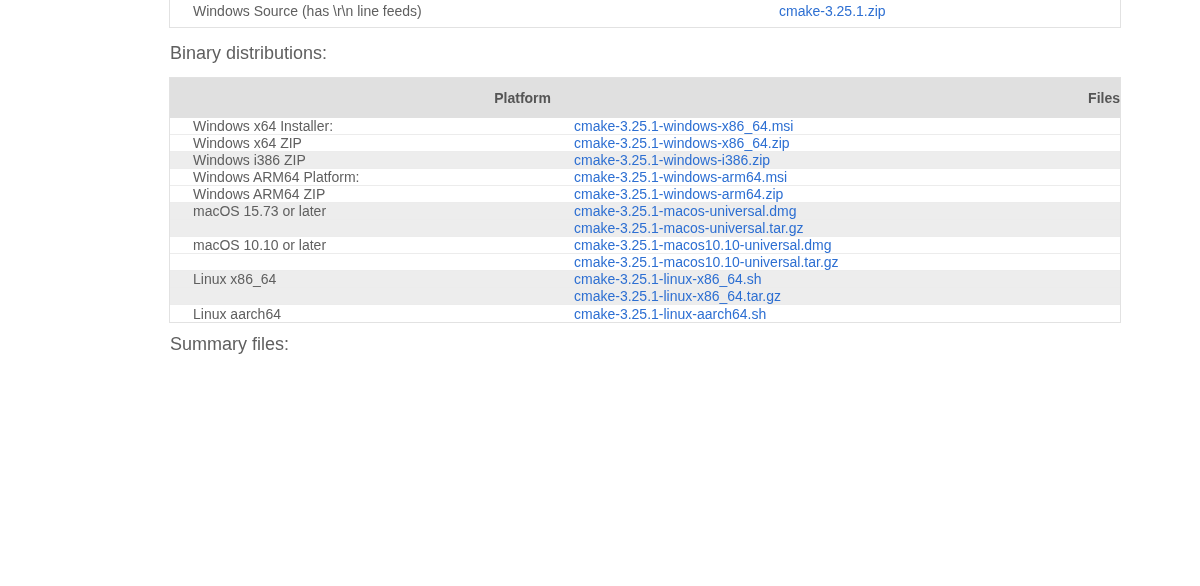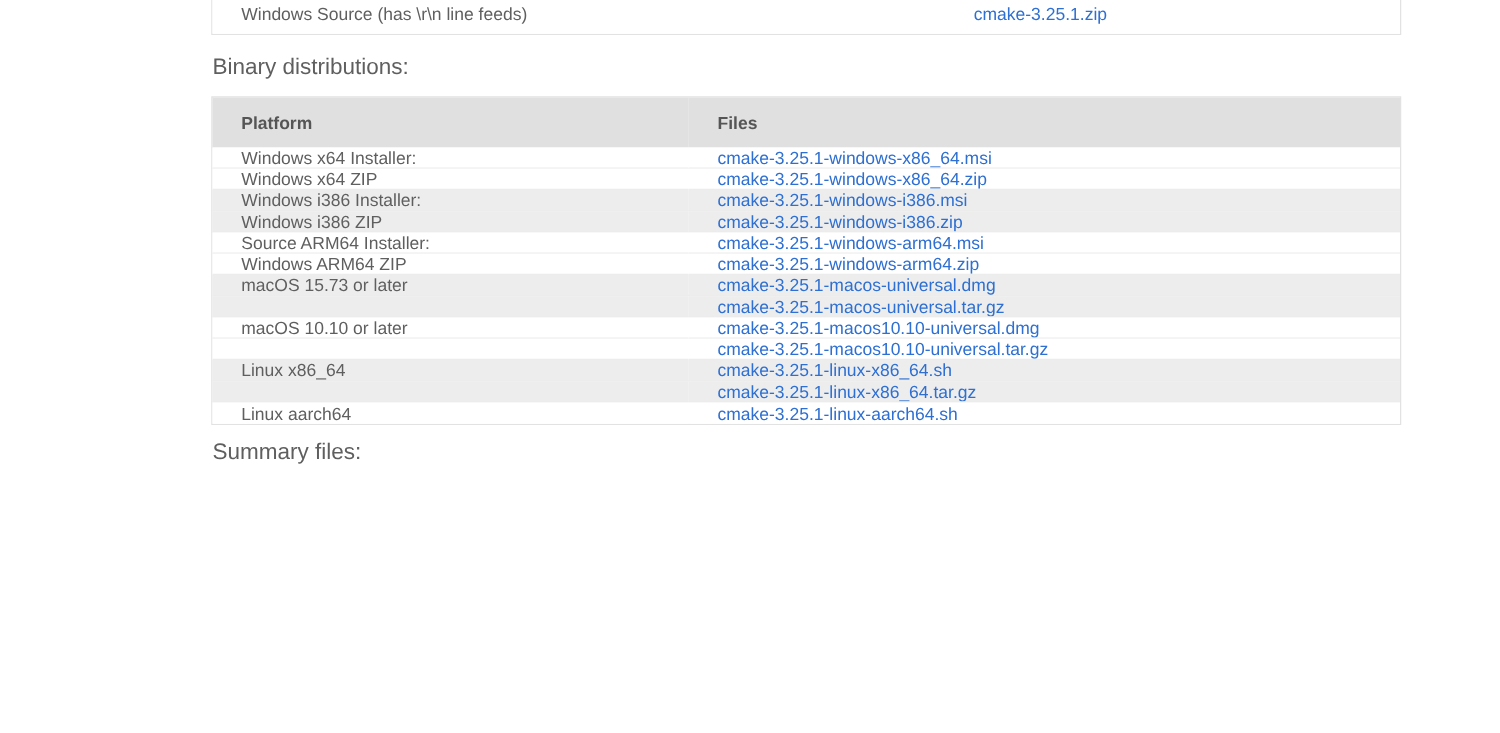--- a/index.html
+++ b/index.html
@@ -19,21 +19,21 @@
     table-layout: fixed;
     border: 1px solid var(--border-outer, #e2e2e2);
     font-size: 14px;
   }
   
   #source-table { margin-top: -7px; }
   #source-table td { height: 33px; }
 
   th {
     height: 40px;
-    text-align: left;
+    text-align: right;
     vertical-align: middle;
     padding: 0 0 0 23px;
     font-size: 14px;
     font-weight: bold;
     color: var(--header-text, #555555);
     background: var(--header-gray, #e0e0e0);
   }
   td {
     height: 17px;
     vertical-align: middle;
@@ -96,29 +96,25 @@
       <tbody id="binary-tbody">
           <tr>
             <td>Windows x64 Installer:</td>
             <td><a href="#" class="file-link">cmake-3.25.1-windows-x86_64.msi</a></td>
           </tr>
           <tr>
             <td>Windows x64 ZIP</td>
             <td><a href="#" class="file-link">cmake-3.25.1-windows-x86_64.zip</a></td>
           </tr>
           <tr class="striped">
-            <td>Windows i386 Installer:</td>
-            <td><a href="#" class="file-link">cmake-3.25.1-windows-i386.msi</a></td>
-          </tr>
-          <tr class="striped">
             <td>Windows i386 ZIP</td>
             <td><a href="#" class="file-link">cmake-3.25.1-windows-i386.zip</a></td>
           </tr>
           <tr>
-            <td>Source ARM64 Installer:</td>
+            <td>Windows ARM64 Platform:</td>
             <td><a href="#" class="file-link">cmake-3.25.1-windows-arm64.msi</a></td>
           </tr>
           <tr>
             <td>Windows ARM64 ZIP</td>
             <td><a href="#" class="file-link">cmake-3.25.1-windows-arm64.zip</a></td>
           </tr>
           <tr class="striped">
             <td>macOS 15.73 or later</td>
             <td><a href="#" class="file-link">cmake-3.25.1-macos-universal.dmg</a></td>
           </tr>

